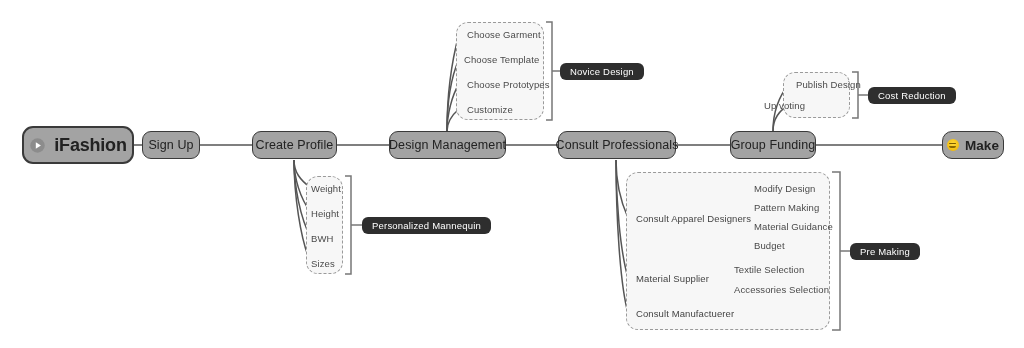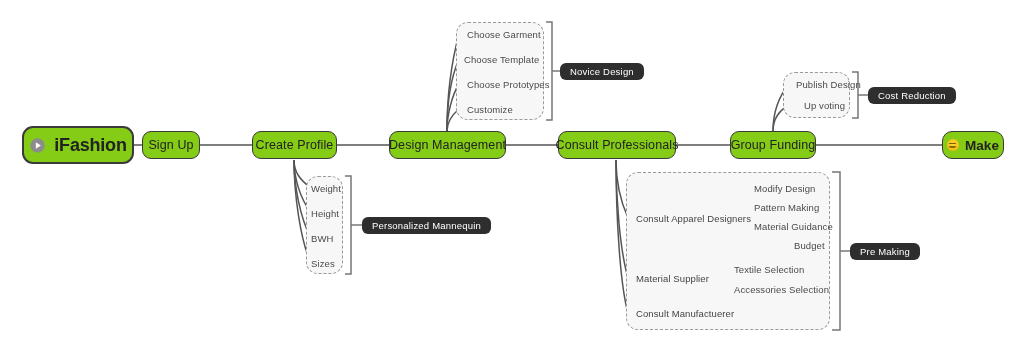--- a/index.html
+++ b/index.html
@@ -7,21 +7,21 @@
     font-family:"Liberation Sans", sans-serif;
     width:1024px;height:348px;position:relative;overflow:hidden;
     color:#333333;
   }
   #canvas{position:absolute;left:0;top:0;width:1024px;height:348px;}
   svg.wires{position:absolute;left:0;top:0;width:1024px;height:348px;pointer-events:none;}
 
   
   .node{
     position:absolute;box-sizing:border-box;
-    background:#84cc16;border:1.6px solid #3a3a3a;border-radius:9px;
+    background:#a3a3a3;border:1.6px solid #3a3a3a;border-radius:9px;
     display:flex;align-items:center;justify-content:center;
     font-size:12.5px;color:#222;white-space:nowrap;
     letter-spacing:.1px;
   }
   .node.root{
     border-radius:11px;border-width:2px;
     font-size:18px;font-weight:bold;gap:8px;letter-spacing:-.2px;
   }
   .node.make{gap:6px;font-size:13.5px;font-weight:bold;border-radius:10px;}
 
@@ -177,38 +177,38 @@
   </div>
 
   <div class="leaf" style="left:467px;top:30px;">Choose Garment</div>
   <div class="leaf" style="left:464px;top:55px;">Choose Template</div>
   <div class="leaf" style="left:467px;top:80px;">Choose Prototypes</div>
   <div class="leaf" style="left:467px;top:105px;">Customize</div>
 
   <div class="pill" style="left:560px;top:63px;">Novice Design</div>
 
   <div class="leaf" style="left:796px;top:80px;">Publish Design</div>
-  <div class="leaf" style="left:804px;top:101px;">Up voting</div>
+  <div class="leaf" style="left:764px;top:101px;">Up voting</div>
 
   <div class="pill" style="left:868px;top:87px;">Cost Reduction</div>
 
   <div class="leaf" style="left:311px;top:184px;">Weight</div>
   <div class="leaf" style="left:311px;top:209px;">Height</div>
   <div class="leaf" style="left:311px;top:234px;">BWH</div>
   <div class="leaf" style="left:311px;top:259px;">Sizes</div>
 
   <div class="pill" style="left:362px;top:217px;">Personalized Mannequin</div>
 
   <div class="leaf mid" style="left:636px;top:214px;">Consult Apparel Designers</div>
   <div class="leaf mid" style="left:636px;top:274px;">Material Supplier</div>
   <div class="leaf mid" style="left:636px;top:309px;text-align:center;">Consult Manufactuerer</div>
 
   <div class="leaf" style="left:754px;top:184px;">Modify Design</div>
   <div class="leaf" style="left:754px;top:203px;">Pattern Making</div>
   <div class="leaf" style="left:754px;top:222px;">Material Guidance</div>
-  <div class="leaf" style="left:794px;top:241px;">Budget</div>
+  <div class="leaf" style="left:754px;top:241px;">Budget</div>
 
   <div class="leaf" style="left:734px;top:265px;">Textile Selection</div>
   <div class="leaf" style="left:734px;top:285px;">Accessories Selection</div>
 
   <div class="pill" style="left:850px;top:243px;">Pre Making</div>
 
 </div>
 
 </body></html>

